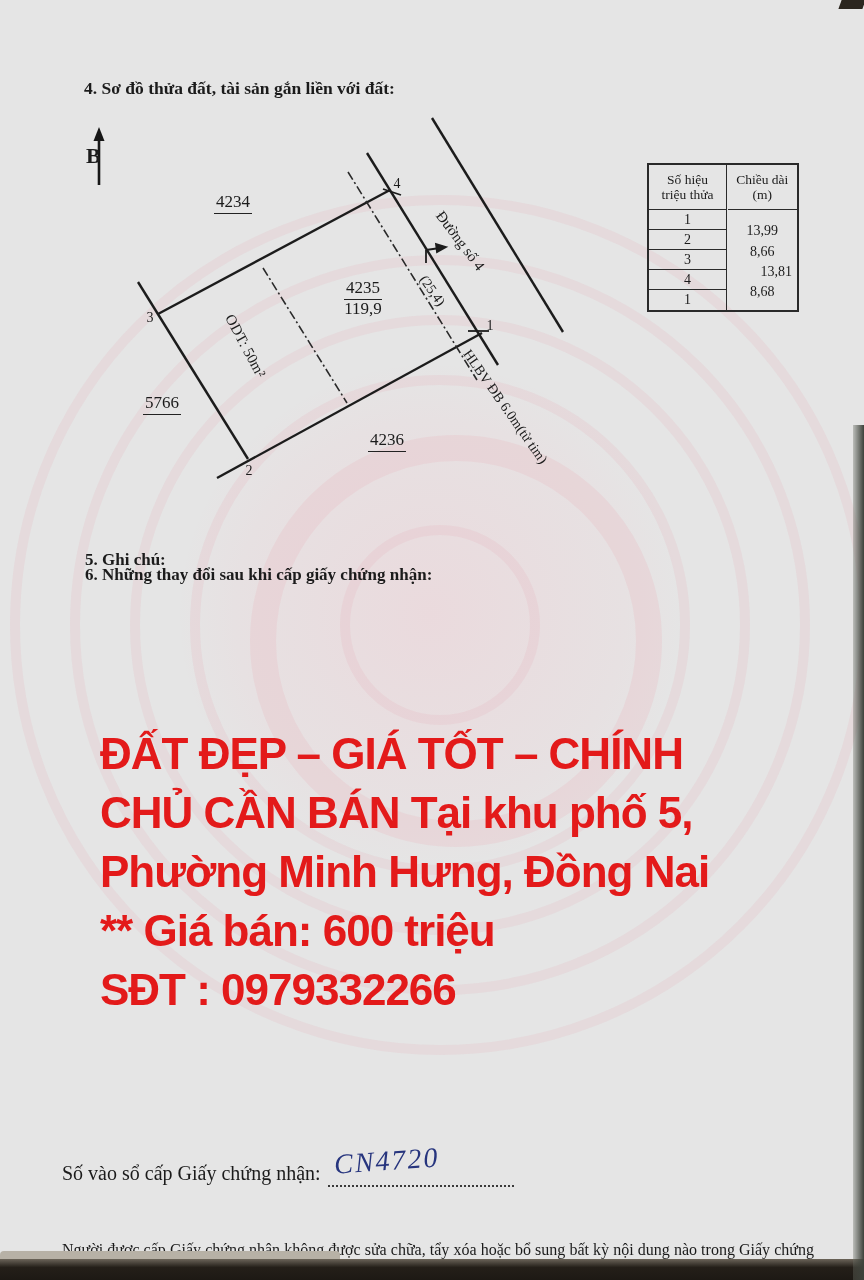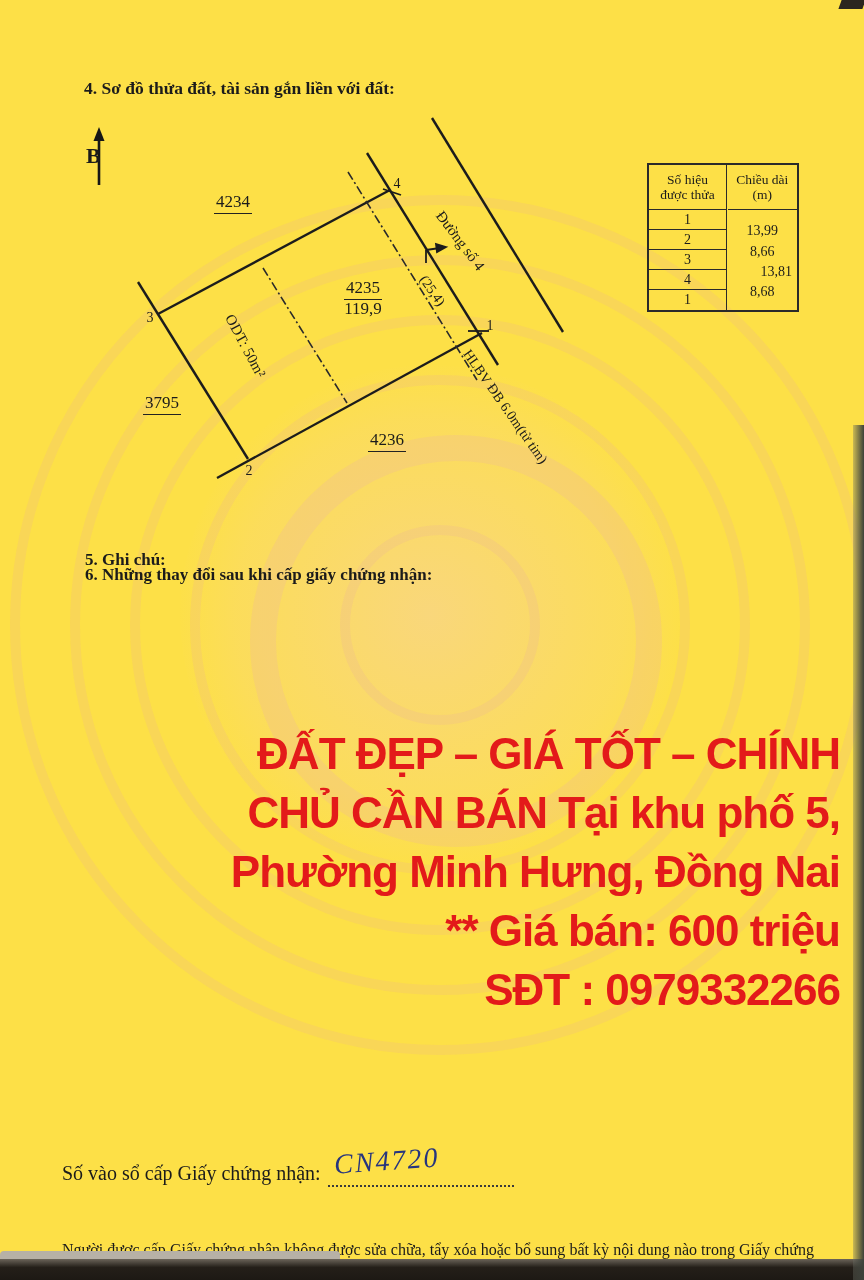--- a/index.html
+++ b/index.html
@@ -1,18 +1,18 @@
 <!DOCTYPE html>
 <html><head>
 <meta charset="utf-8">
 <style>
   html,body{margin:0;padding:0;background:#888;}
   .page{
     position:relative;width:864px;height:1280px;margin:0 auto;
-    background:#fde047;overflow:hidden;
+    background:#e5e5e5;overflow:hidden;
     font-family:"Liberation Serif", serif;color:#1b1b1b;
   }
   
   .wm{position:absolute;border-radius:50%;pointer-events:none;}
   .wm.ring{border:10px solid rgba(232,164,175,0.16);}
   .wm.ring.thick{border-width:26px;border-color:rgba(236,172,182,0.20);}
   .wm.blob{background:radial-gradient(circle, rgba(243,200,208,0.38) 0%, rgba(243,200,208,0.14) 55%, rgba(243,200,208,0) 72%);}
   
   .h-bold{position:absolute;font-weight:bold;font-size:17.5px;white-space:nowrap;}
   
@@ -37,21 +37,21 @@
   .s6table{position:absolute;left:89px;top:619px;width:734px;height:536px;
            border:2px solid #2a2a2a;box-sizing:border-box;}
   .s6table .divider{position:absolute;left:479px;top:0;bottom:0;width:2px;background:#2a2a2a;}
   .s6table .hline{position:absolute;left:0;right:0;top:55px;height:2px;background:#2a2a2a;}
   .s6table .hcell1{position:absolute;left:0;top:0;width:479px;height:55px;display:flex;
                    align-items:center;justify-content:center;font-size:17px;}
   .s6table .hcell2{position:absolute;left:481px;top:0;right:0;height:55px;display:flex;
                    align-items:center;justify-content:center;text-align:center;font-size:16px;
                    white-space:pre-line;line-height:19px;}
   
-  .ad{position:absolute;left:100px;top:724px;width:740px;text-align:right;
+  .ad{position:absolute;left:100px;top:724px;width:740px;text-align:left;
       font-family:"Liberation Sans", sans-serif;font-weight:bold;font-size:44px;
       letter-spacing:-1px;line-height:59px;white-space:nowrap;}
   .ad div{height:59px;}
   
   .reg-label{position:absolute;left:62px;top:1162px;font-size:20px;white-space:nowrap;}
   .reg-dots{position:absolute;left:328px;top:1162px;width:186px;height:23px;
             border-bottom:2.5px dotted #3a3a3a;}
   .reg-hand{position:absolute;left:334px;top:1145px;font-size:28px;font-style:italic;
             color:#27357e;transform:rotate(-4deg);letter-spacing:2px;white-space:nowrap;}
   
@@ -111,35 +111,35 @@
     <g stroke="#1c1c1c" stroke-width="1.8" fill="#1c1c1c">
       <line x1="426" y1="263" x2="426" y2="250"></line>
       <line x1="426" y1="250" x2="440" y2="248"></line>
       <polygon points="446,247 436,244 437,252"></polygon>
     </g>
   </svg>
 
   <div class="dlabel u" style="left:233px;top:203px;">4234</div>
   <div class="dlabel u" style="left:363px;top:289px;">4235</div>
   <div class="dlabel" style="left:363px;top:309px;">119,9</div>
-  <div class="dlabel u" style="left:162px;top:404px;">3795</div>
+  <div class="dlabel u" style="left:162px;top:404px;">5766</div>
   <div class="dlabel u" style="left:387px;top:441px;">4236</div>
   <div class="dlabel small" style="left:150px;top:318px;">3</div>
   <div class="dlabel small" style="left:249px;top:471px;">2</div>
   <div class="dlabel small" style="left:397px;top:184px;">4</div>
   <div class="dlabel small" style="left:490px;top:326px;">1</div>
   <div class="dlabel rot" style="left:245px;top:346px;transform:translate(-50%,-50%) rotate(62deg);">ODT: 50m²</div>
   <div class="dlabel rot" style="left:460px;top:241px;transform:translate(-50%,-50%) rotate(53deg);">Đường số 4</div>
   <div class="dlabel small" style="left:432px;top:291px;transform:translate(-50%,-50%) rotate(55deg);">(25,4)</div>
   <div class="dlabel small" style="left:505px;top:407px;transform:translate(-50%,-50%) rotate(55deg);">HLBV ĐB 6.0m(từ tim)</div>
 
   <div class="vtable">
     <div class="col1">
       <div class="vhead">Số hiệu
-được thửa</div>
+triệu thửa</div>
       <div class="vcell">1</div>
       <div class="vcell">2</div>
       <div class="vcell">3</div>
       <div class="vcell">4</div>
       <div class="vcell">1</div>
     </div>
     <div class="col2">
       <div class="vhead" style="border-bottom:1.5px solid #2a2a2a;">Chiều dài
 (m)</div>
       <div class="vval" style="top:56px;">13,99</div>

